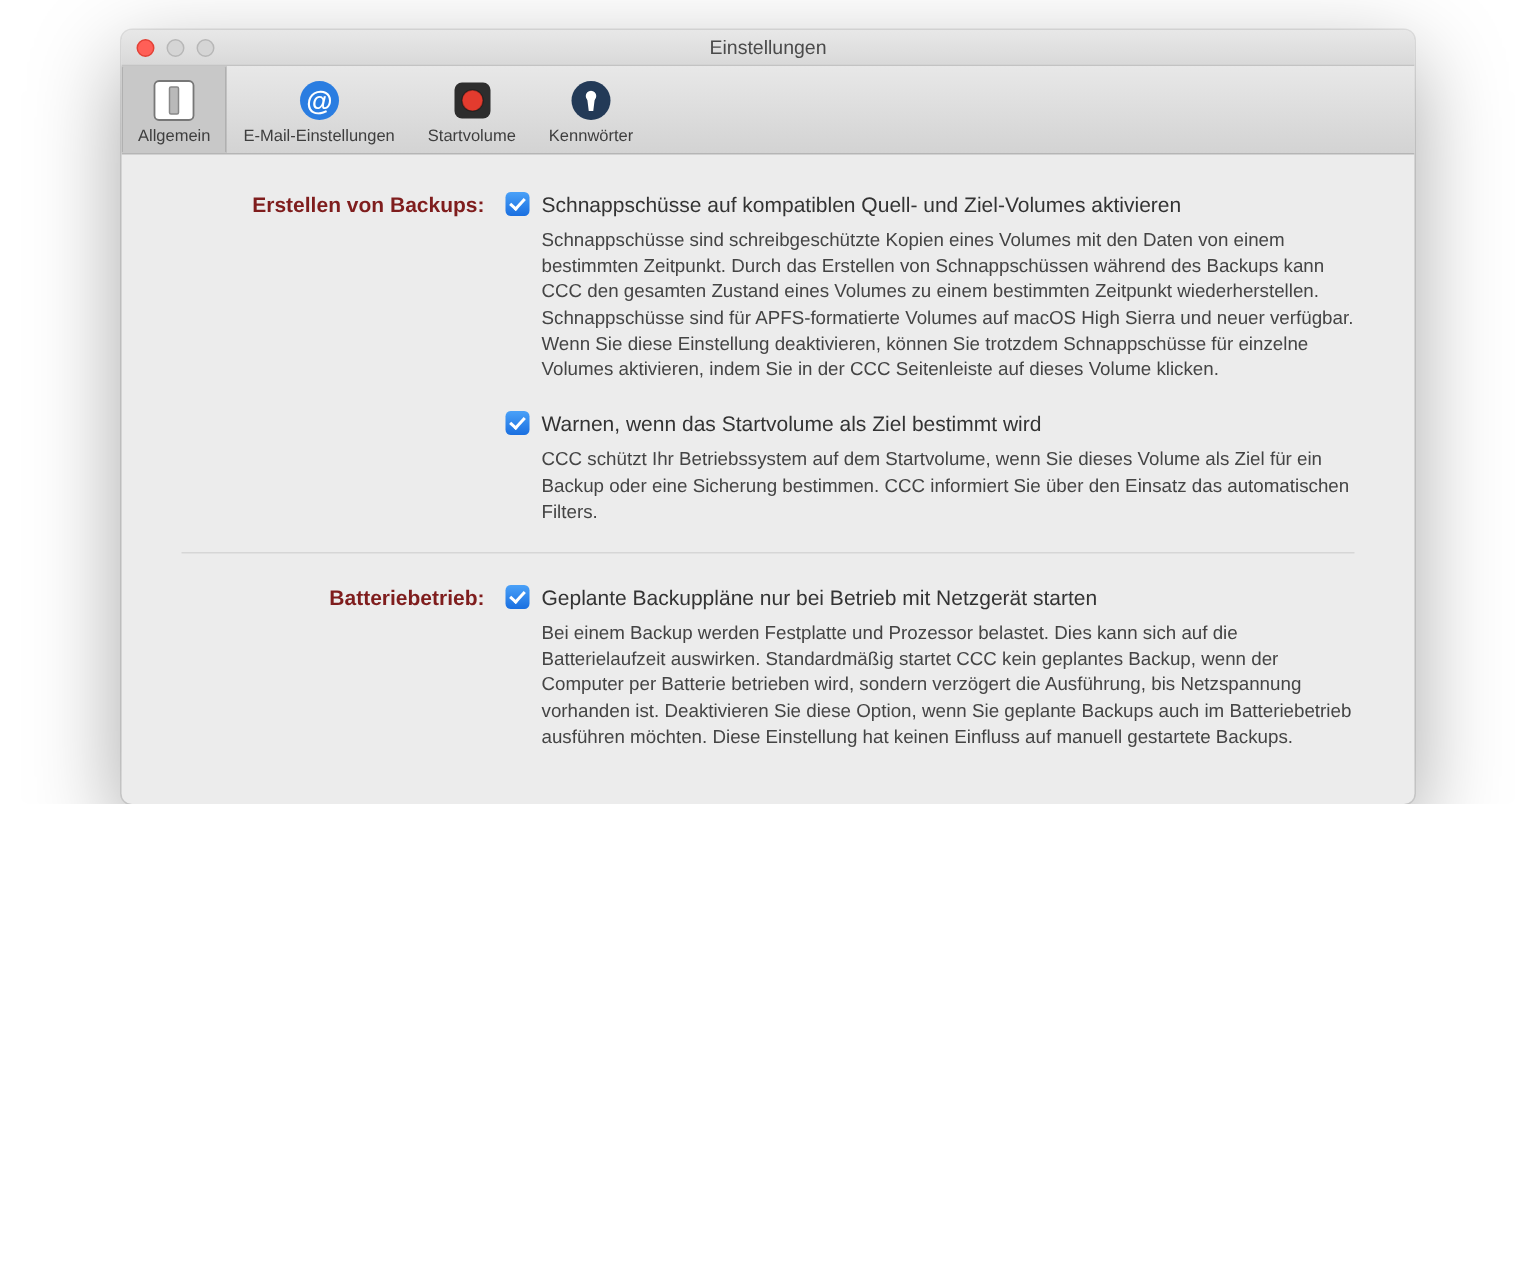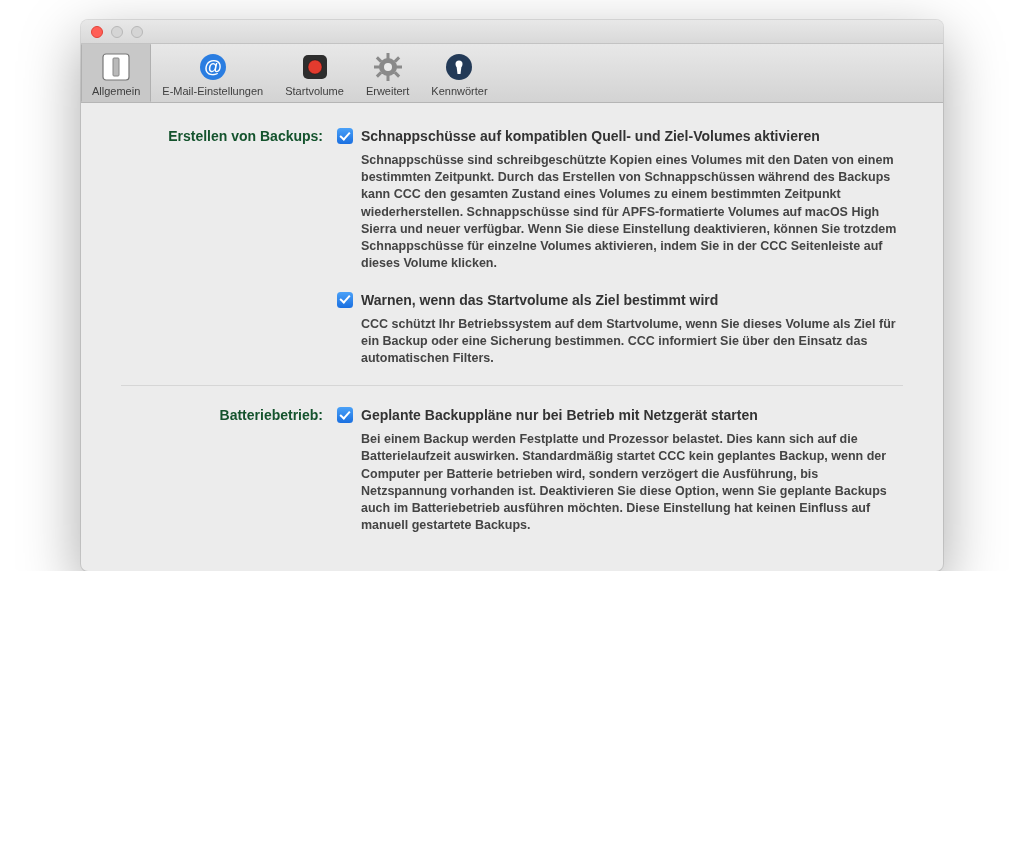--- a/index.html
+++ b/index.html
@@ -68,30 +68,29 @@
   }
   .content {
     padding: 24px 40px 36px 40px;
   }
   .row {
     display:flex;
     align-items:flex-start;
   }
   .section-label {
     width:216px; text-align:right;
-    font-weight:600; font-size:14px; color:#14532d;
+    font-weight:600; font-size:14px; color:#7f1d1d;
     padding-right:14px;
     padding-top:1px;
   }
   .options {
     flex:1;
   }
   .opt {
     margin-bottom:18px;
-    font-weight:bold;
   }
   .opt:last-child { margin-bottom:0;}
   .opt-head {
     display:flex; align-items:flex-start; gap:8px;
     font-size:14px; color:#333;
     margin-bottom:6px;
   }
   .opt-head span { line-height:1.35; }
   .chk {
     width:16px; height:16px; border-radius:3.5px;
@@ -125,20 +124,21 @@
 <body>
 
 <div class="window">
 
   <div class="titlebar">
     <div class="traffic">
       <div class="dot red"></div>
       <div class="dot gray1"></div>
       <div class="dot gray2"></div>
     </div>
+    <div class="title">Einstellungen</div>
   </div>
 
   <div class="toolbar">
 
     <div class="tb-item selected">
       <div class="tb-icon">
         <svg width="30" height="30" viewBox="0 0 30 30">
           <rect x="2" y="2" width="26" height="26" rx="3" fill="#fff" stroke="#777" stroke-width="1.2"></rect>
           <rect x="12" y="6" width="6" height="18" rx="1" fill="#b9b9b9" stroke="#888"></rect>
         </svg>
@@ -161,39 +161,20 @@
       <div class="tb-icon">
         <svg width="30" height="30" viewBox="0 0 30 30">
           <rect x="3" y="3" width="24" height="24" rx="5" fill="#2d2d2d"></rect>
           <circle cx="15" cy="15" r="7" fill="#e33b2e"></circle>
           <circle cx="15" cy="15" r="7" fill="none" stroke="#000" stroke-opacity="0.3"></circle>
         </svg>
       </div>
       <span>Startvolume</span>
     </div>
 
-    <div class="tb-item">
-      <div class="tb-icon">
-        <svg width="30" height="30" viewBox="0 0 30 30">
-          <g fill="#8a8a8a">
-            <circle cx="15" cy="15" r="9"></circle>
-            <rect x="13.5" y="1" width="3" height="6"></rect>
-              <rect x="13.5" y="23" width="3" height="6"></rect>
-            <rect x="1" y="13.5" width="6" height="3"></rect>
-              <rect x="23" y="13.5" width="6" height="3"></rect>
-            <rect x="4.5" y="4.5" width="3" height="6" transform="rotate(-45 6 7.5)"></rect>
-            <rect x="22.5" y="4.5" width="3" height="6" transform="rotate(45 24 7.5)"></rect>
-            <rect x="4.5" y="19.5" width="3" height="6" transform="rotate(45 6 22.5)"></rect>
-            <rect x="22.5" y="19.5" width="3" height="6" transform="rotate(-45 24 22.5)"></rect>
-          </g>
-          <circle cx="15" cy="15" r="4" fill="#ececec"></circle>
-        </svg>
-      </div>
-      <span>Erweitert</span>
-    </div>
 
     <div class="tb-item">
       <div class="tb-icon">
         <svg width="30" height="30" viewBox="0 0 30 30">
           <circle cx="15" cy="15" r="13" fill="#233a57"></circle>
           <circle cx="15" cy="12" r="3.5" fill="#fff"></circle>
           <polygon points="12.5,14 17.5,14 16.5,22 13.5,22" fill="#fff"></polygon>
         </svg>
       </div>
       <span>Kennwörter</span>

